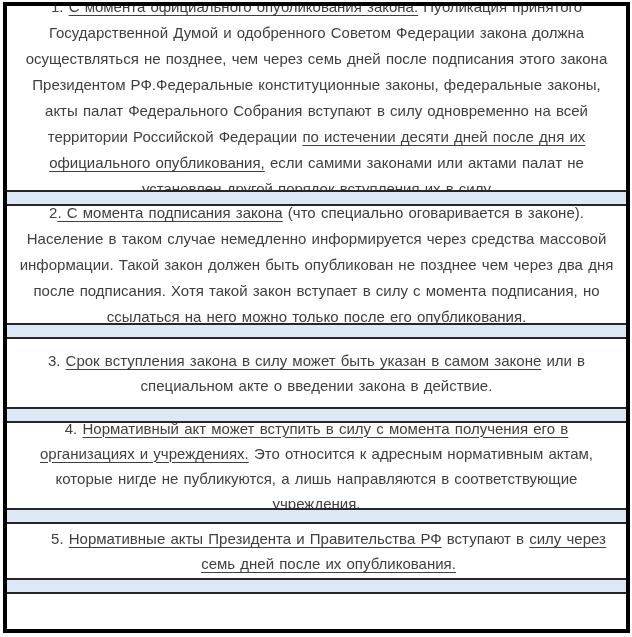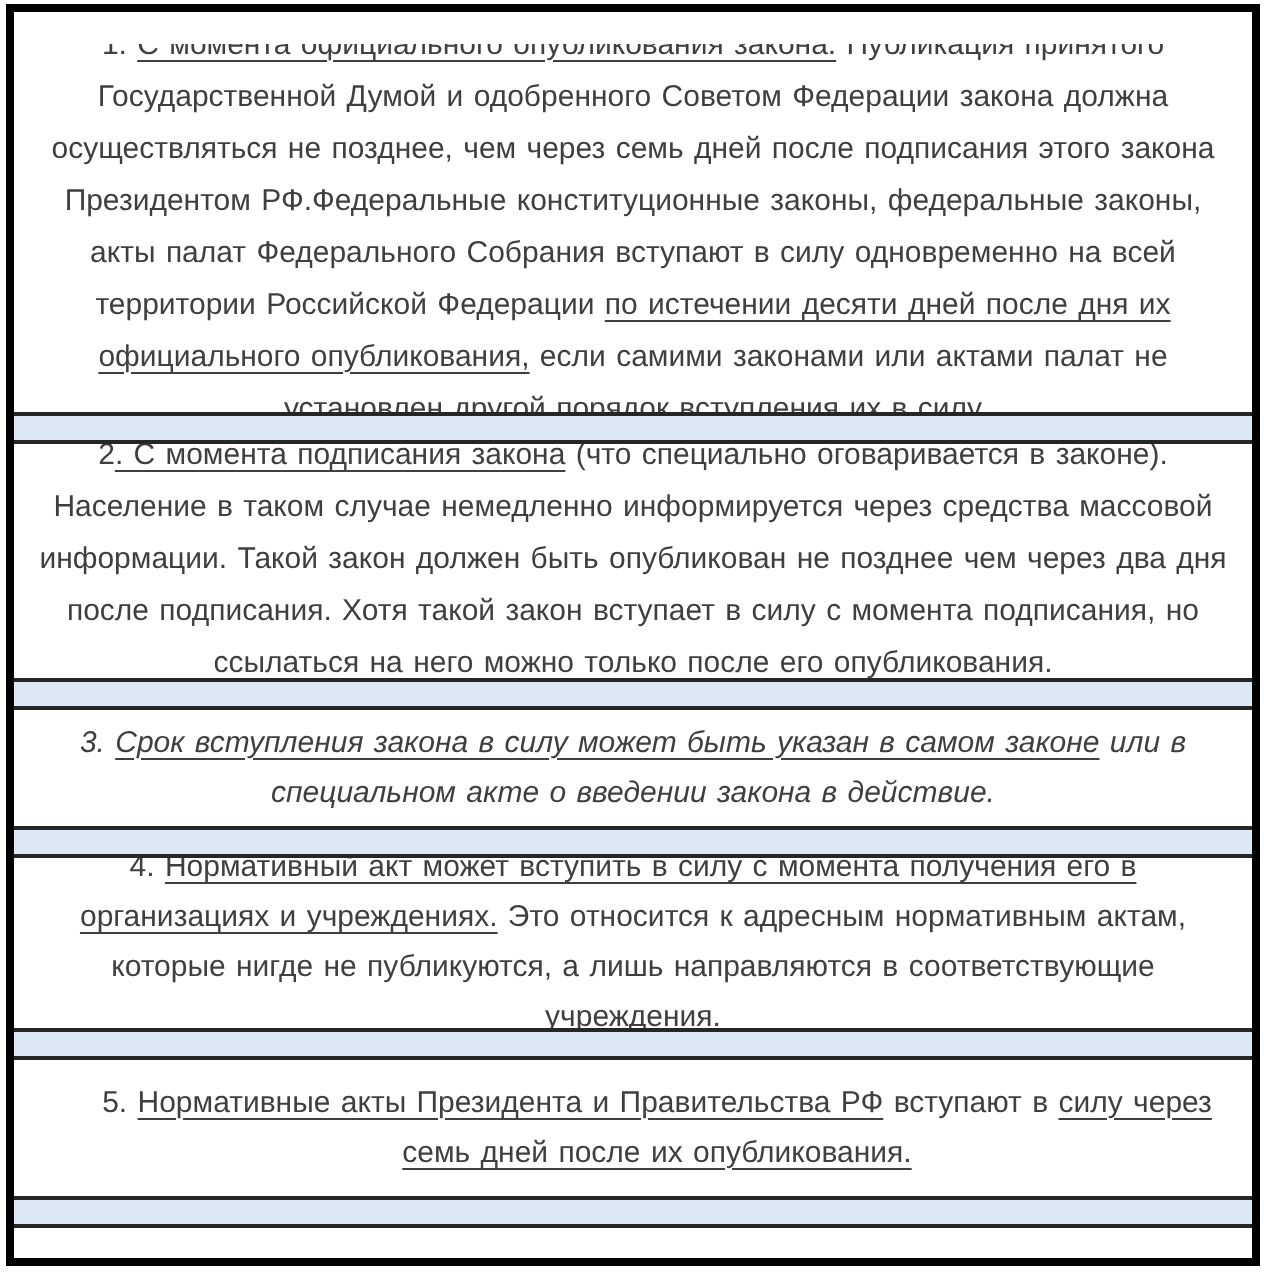--- a/index.html
+++ b/index.html
@@ -14,21 +14,20 @@
     width:632px;height:637px;overflow:hidden;
     font-family:"Liberation Sans","DejaVu Sans",sans-serif;
   }
   .sheet{
     margin:2px 2px 2px 3px;
     height:631px;
     border:4px solid var(--border-color);
     background:#ffffff;
     display:flex;
     flex-direction:column;
-    justify-content:center;
   }
   .box{
     display:flex;
     align-items:center;
     justify-content:center;
     padding:2px 8px;
     overflow:hidden;
     flex:0 0 auto;
   }
   .box .txt{
@@ -46,23 +45,23 @@
   }
   .sep{
     flex:0 0 auto;
     height:16px;
     background:var(--sep-color);
     border-top:2px solid var(--line-color);
     border-bottom:2px solid var(--line-color);
   }
   .box-1{height:184px;}
   .box-2{height:117px;}
-  .box-3{height:58px;font-style:italic;}
+  .box-3{height:68px;}
   .box-4{height:85px;}
-  .box-5{height:68px;margin-left:24px;}
+  .box-5{height:54px;margin-left:24px;}
   .box-6{flex:1 1 auto;}
   .box-3 .txt,.box-4 .txt,.box-5 .txt,.box-6 .txt{line-height:25px;}
   .box-6 .txt{line-height:22px;}
 </style>
 </head>
 <body>
 
 <div class="sheet">
 
   <section class="box box-1">

